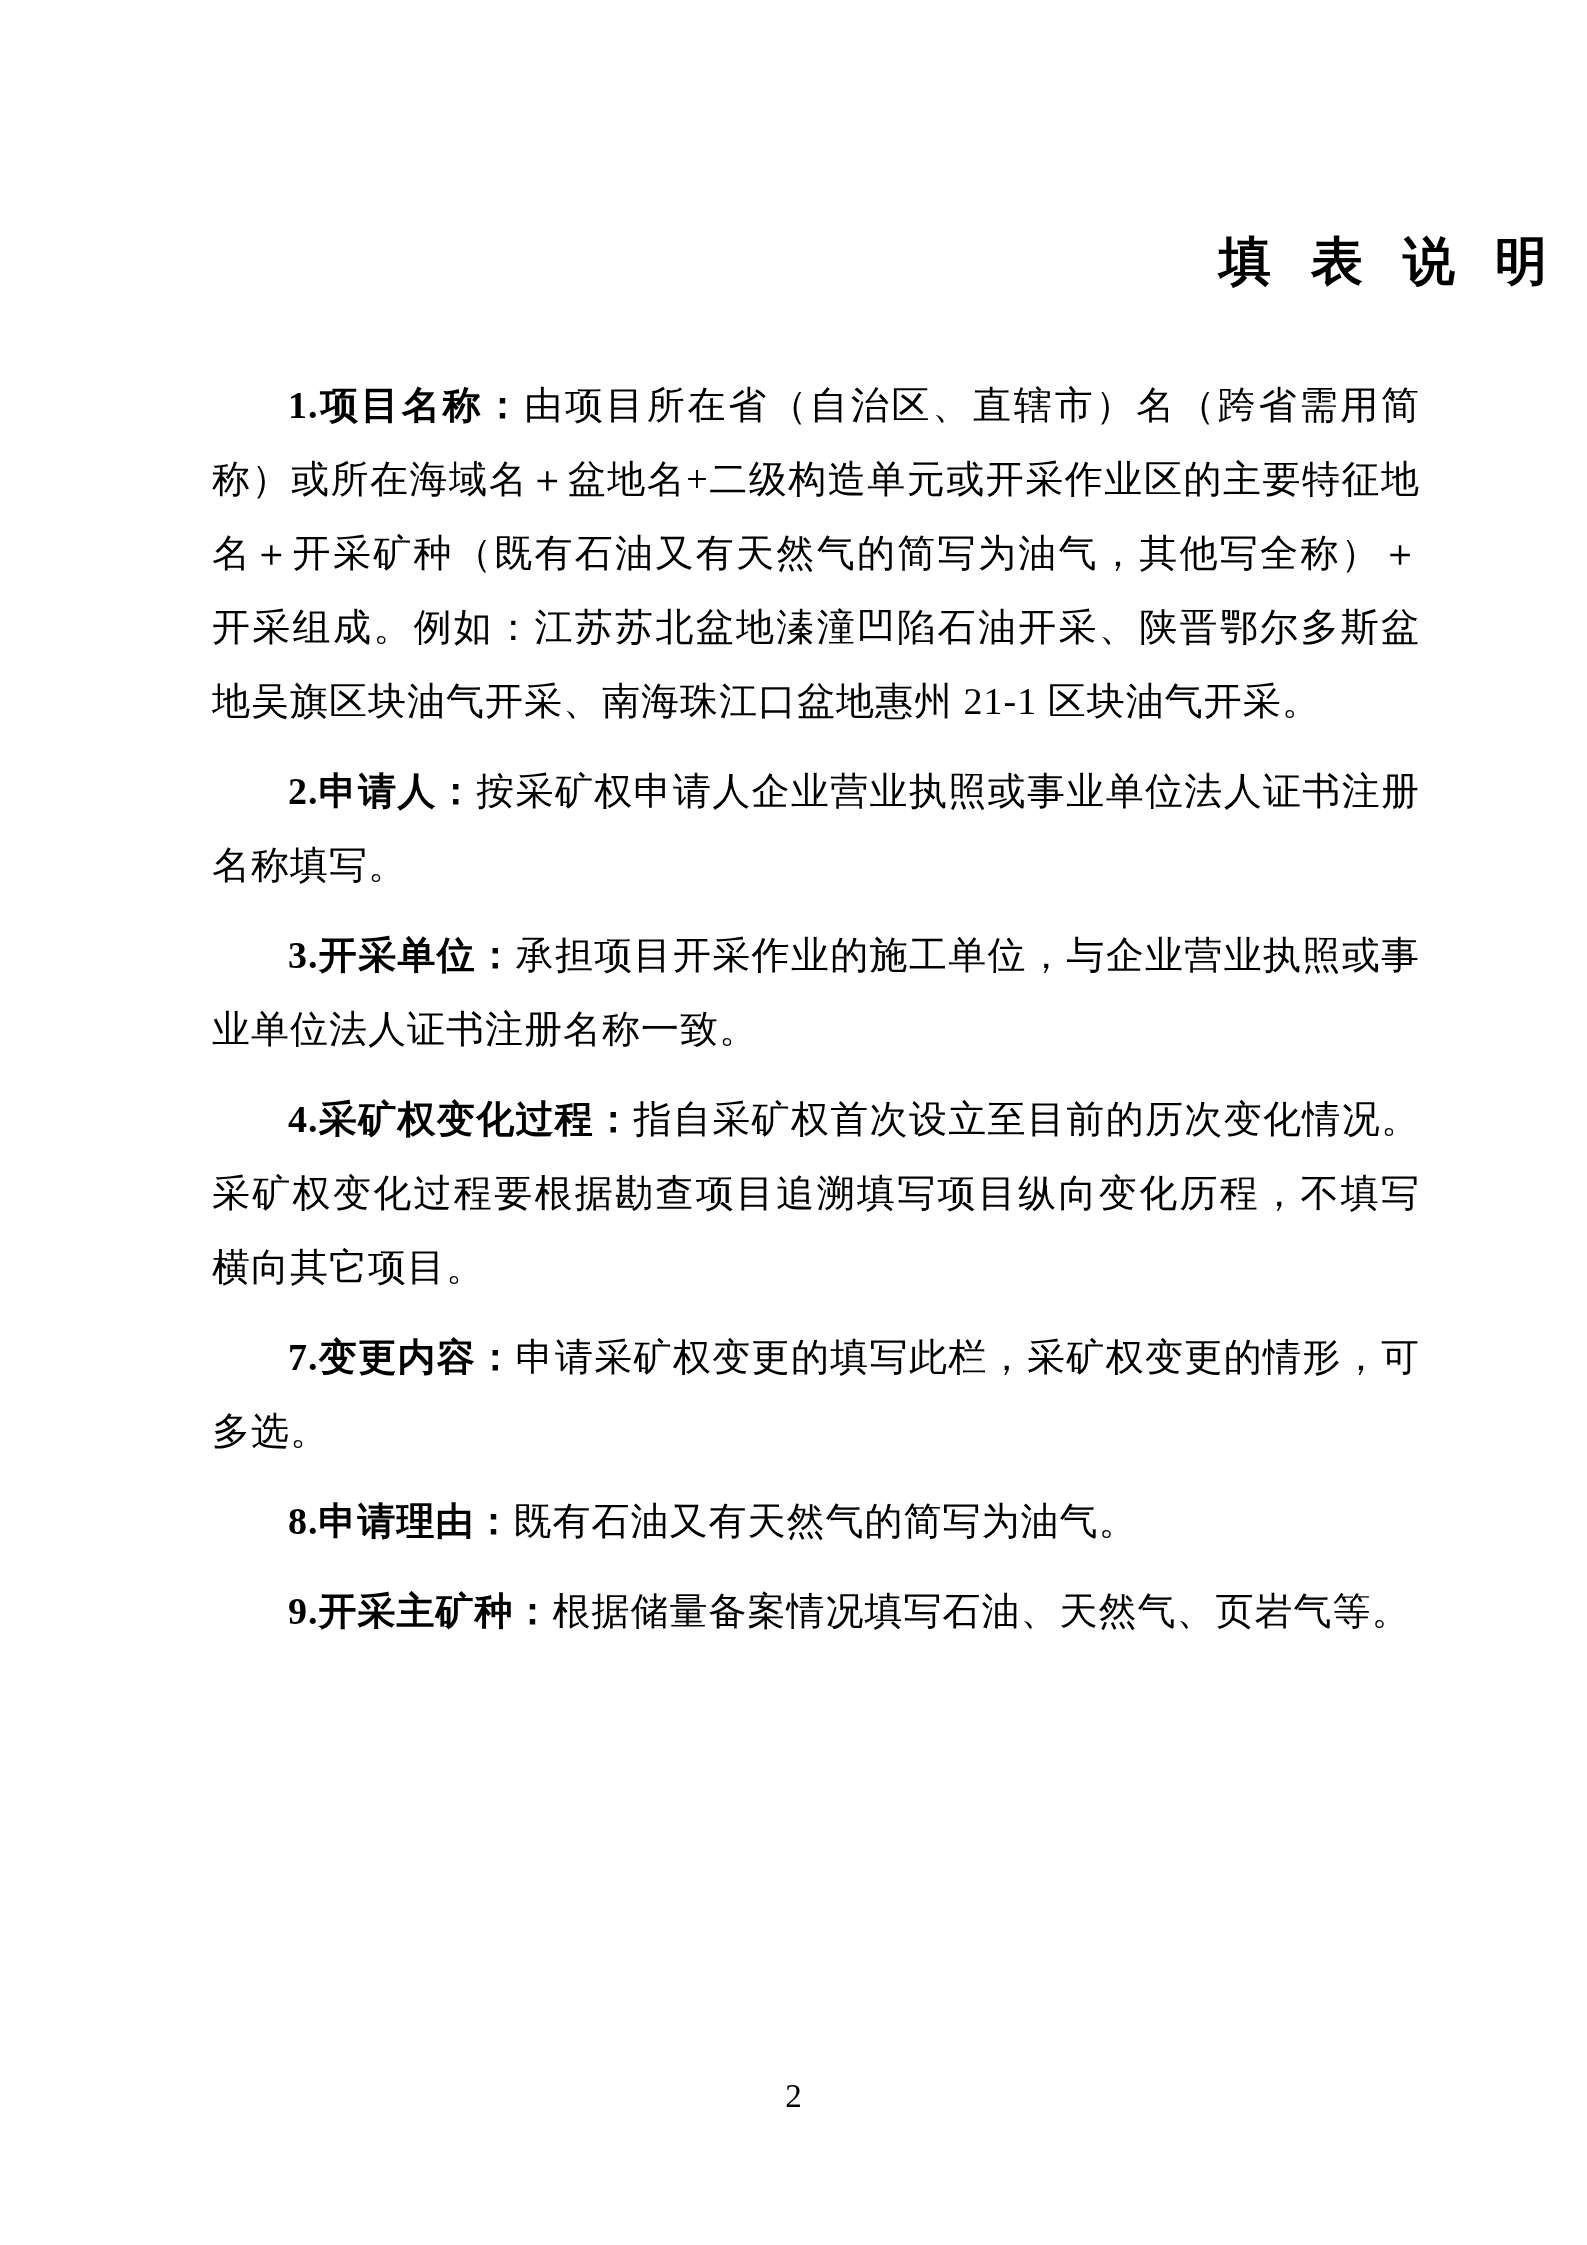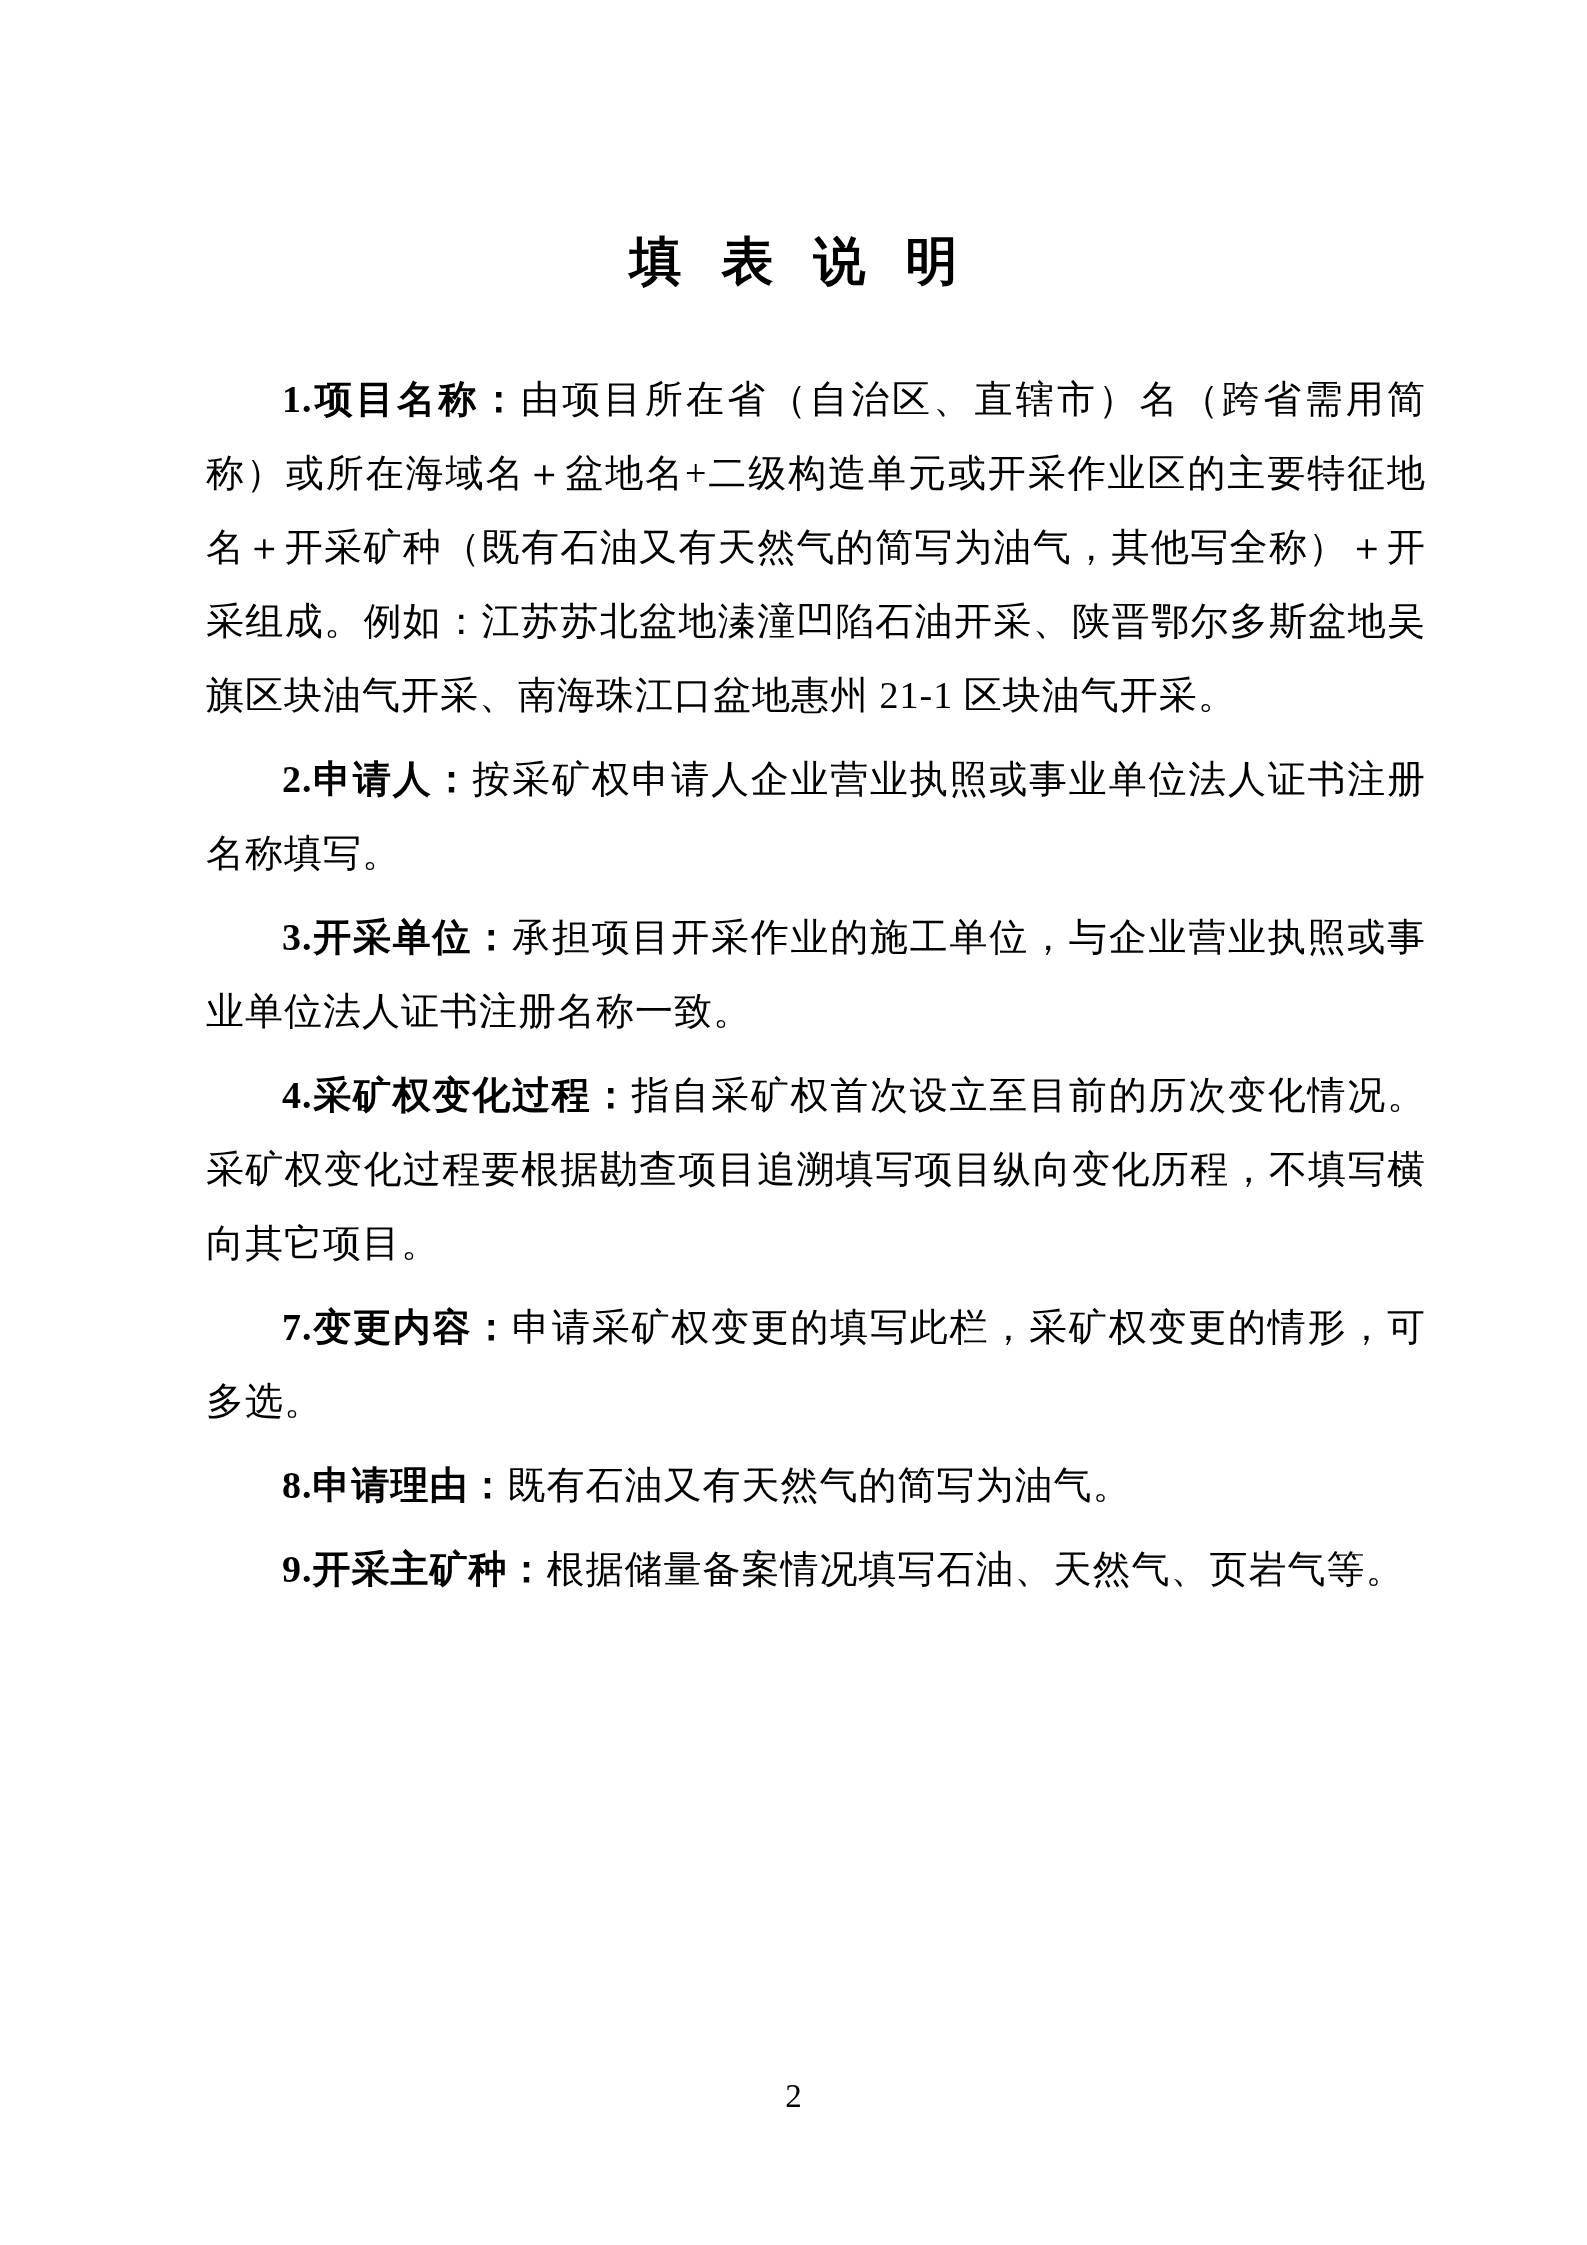--- a/index.html
+++ b/index.html
@@ -14,37 +14,37 @@
     color: #000000;
     font-family: "Liberation Serif", serif;
     overflow: hidden;
   }
   .doc-title {
     position: absolute;
     top: 196px;
     left: 0;
     width: 100%;
     box-sizing: border-box;
-    text-align: center;
+    text-align: right;
     font-family: "Liberation Sans", sans-serif;
     font-weight: bold;
     font-size: 52px;
     line-height: 60px;
     letter-spacing: 40px;
     padding-left: 40px; 
     color: #000000;
   }
   .doc-body {
     position: absolute;
     top: 352px;
     left: 196px;
     width: 1240px;
   }
   .doc-body p.instruction {
-    margin: 10px;
+    margin: 16px;
     font-size: 38px;
     line-height: 74px;
     letter-spacing: 1px;
     text-align: justify;
     text-indent: 76px;
     color: #000000;
   }
   .doc-body p.instruction .label {
     font-weight: bold;
   }

